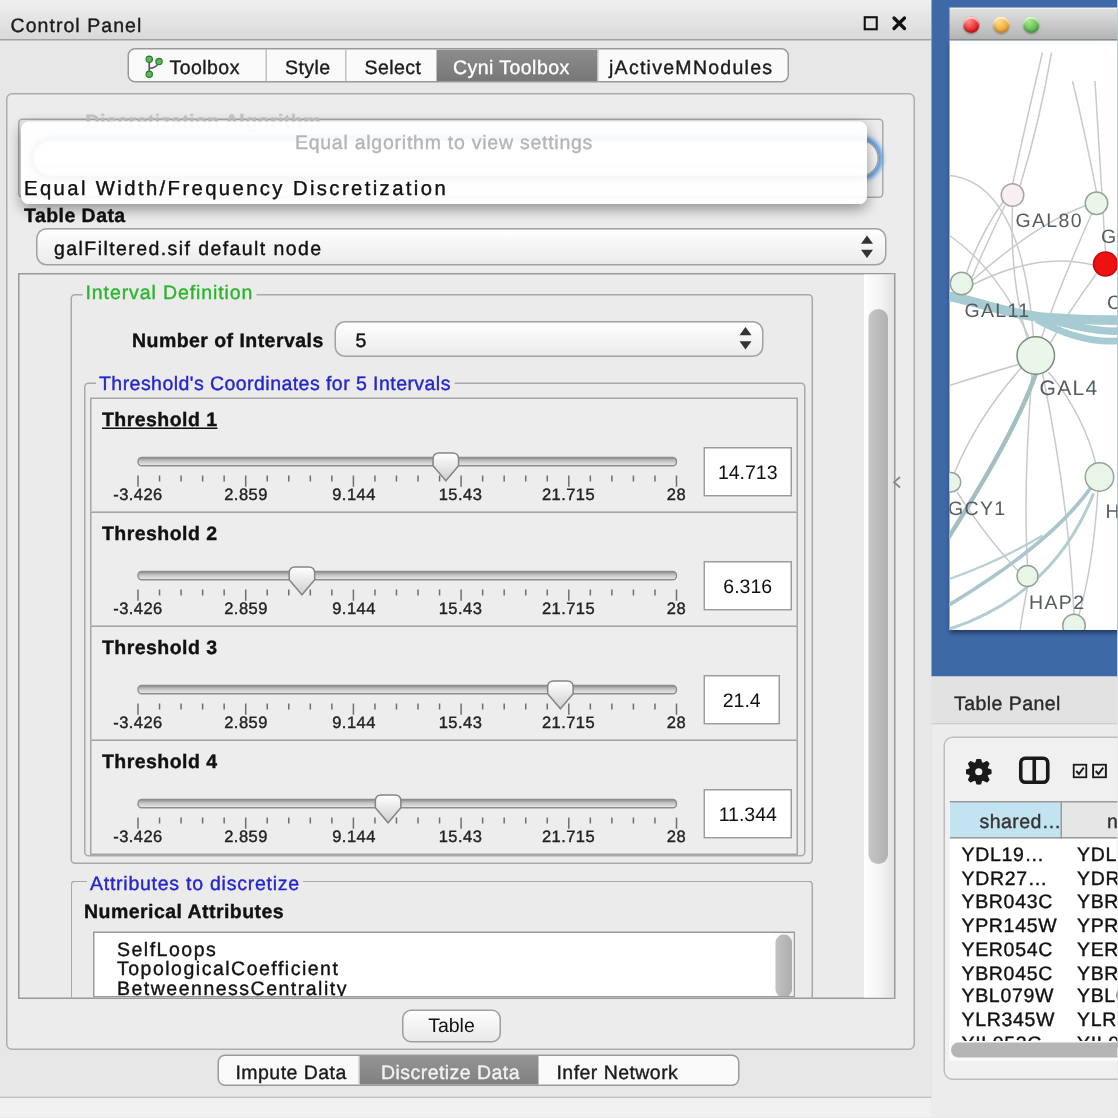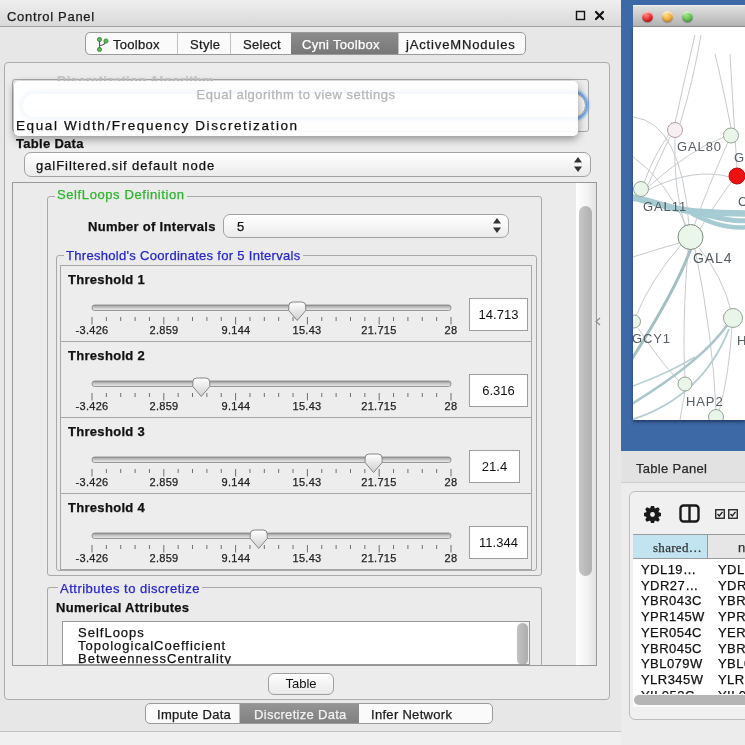--- a/index.html
+++ b/index.html
@@ -40,21 +40,21 @@
 <div class="abs" style="left:24px;top:152px;width:567px;height:25px;background:linear-gradient(#ffffff,#ebebeb);border:1px solid #a2a2a2;border-radius:7px;"></div>
 <div class="lbl" style="left:36px;top:158px;font-size:13px;color:#111;letter-spacing:0.95px;">galFiltered.sif default node</div>
 <svg class="abs" style="left:572px;top:156px;" width="12" height="17" viewBox="0 0 12 17">
     <path d="M6 1 L10 6.5 L2 6.5 Z" fill="#333"></path>
     <path d="M6 16 L10 10.5 L2 10.5 Z" fill="#333"></path>
   </svg>
 <div class="abs" style="left:12px;top:182px;width:585px;height:484px;background:#ebebeb;border:1px solid #999;"></div>
 <div class="abs" style="left:576px;top:183px;width:20px;height:482px;background:linear-gradient(90deg,#ffffff,#f2f2f2 60%,#e2e2e2);"></div>
 <div class="abs" style="left:579px;top:206px;width:13px;height:370px;background:linear-gradient(90deg,#c6c6c6,#b0b0b0);border-radius:7px;"></div>
 <div class="abs" style="left:47px;top:196px;width:495px;height:380px;border:1px solid #a9a9a9;border-radius:3px;"></div>
-<div class="lbl" style="left:55px;top:187px;font-size:13px;color:#2cb52c;background:#ebebeb;padding:0 2px;letter-spacing:0.6px;">SelfLoops Definition</div>
+<div class="lbl" style="left:55px;top:187px;font-size:13px;color:#2cb52c;background:#ebebeb;padding:0 2px;letter-spacing:0.6px;">Interval Definition</div>
 <div class="lbl" style="left:88px;top:219px;font-size:13px;font-weight:bold;color:#111;">Number of Intervals</div>
 <div class="abs" style="left:223px;top:214px;width:286px;height:24px;background:linear-gradient(#ffffff,#ebebeb);border:1px solid #a2a2a2;border-radius:7px;"></div>
 <div class="lbl" style="left:237px;top:219px;font-size:13px;color:#111;">5</div>
 <svg class="abs" style="left:491px;top:217px;" width="12" height="17" viewBox="0 0 12 17">
     <path d="M6 1 L10 6.5 L2 6.5 Z" fill="#333"></path>
     <path d="M6 16 L10 10.5 L2 10.5 Z" fill="#333"></path>
   </svg>
 <div class="abs" style="left:56px;top:255px;width:481px;height:316px;border:1px solid #a9a9a9;border-radius:3px;"></div>
 <div class="lbl" style="left:64px;top:248px;font-size:13px;color:#2525cd;background:#ebebeb;padding:0 2px;">Threshold's Coordinates for 5 Intervals</div>
 <svg width="0" height="0" style="position:absolute">
@@ -64,21 +64,21 @@
         <stop offset="1" stop-color="#cfcfcf"></stop>
       </linearGradient>
       <linearGradient id="trg" x1="0" y1="0" x2="0" y2="1">
         <stop offset="0" stop-color="#8f8f8f"></stop>
         <stop offset="0.45" stop-color="#c6c6c6"></stop>
         <stop offset="1" stop-color="#ebebeb"></stop>
       </linearGradient>
     </defs>
   </svg>
 <div class="abs" style="left:60px;top:265px;width:472px;height:77px;background:#ededed;border:1px solid #a6a6a6;">
-    <div class="lbl" style="left:7px;top:6px;font-size:13px;font-weight:bold;color:#111;">Threshold 1</div>
+    <div class="lbl" style="left:7px;top:6px;font-size:13px;font-weight:bold;color:#111;text-decoration:underline;">Threshold 1</div>
     <svg class="abs" style="left:0;top:0;" width="470" height="75" viewBox="0 0 470 75">
       <rect x="31.0" y="39" width="359.0" height="5.5" rx="2.5" fill="url(#trg)" stroke="#8d8d8d" stroke-width="0.9"></rect>
       <path d="M31.00 51 V 58.5 M45.36 51 V 55 M59.72 51 V 55 M74.08 51 V 55 M88.44 51 V 55 M102.80 51 V 58.5 M117.16 51 V 55 M131.52 51 V 55 M145.88 51 V 55 M160.24 51 V 55 M174.60 51 V 58.5 M188.96 51 V 55 M203.32 51 V 55 M217.68 51 V 55 M232.04 51 V 55 M246.40 51 V 58.5 M260.76 51 V 55 M275.12 51 V 55 M289.48 51 V 55 M303.84 51 V 55 M318.20 51 V 58.5 M332.56 51 V 55 M346.92 51 V 55 M361.28 51 V 55 M375.64 51 V 55 M390.00 51 V 58.5" stroke="#6f6f6f" stroke-width="1" fill="none"></path>
       <path d="M227.71 44.5 V 40 Q 227.71 36 231.71 36 H 240.71 Q 244.71 36 244.71 40 V 44.5 L 236.21 54.5 Z" fill="url(#thg)" stroke="#858585" stroke-width="1"></path>
     </svg>
     <div class="lbl" style="left:1px;top:58px;width:60px;text-align:center;font-size:11px;color:#222;">-3.426</div>
     <div class="lbl" style="left:73px;top:58px;width:60px;text-align:center;font-size:11px;color:#222;">2.859</div>
     <div class="lbl" style="left:145px;top:58px;width:60px;text-align:center;font-size:11px;color:#222;">9.144</div>
     <div class="lbl" style="left:216px;top:58px;width:60px;text-align:center;font-size:11px;color:#222;">15.43</div>
     <div class="lbl" style="left:288px;top:58px;width:60px;text-align:center;font-size:11px;color:#222;">21.715</div>
@@ -229,21 +229,21 @@
     <rect x="0.75" y="0.75" width="8.5" height="8.5" fill="none" stroke="#1a1a1a" stroke-width="1.3"></rect>
     <path d="M2.5 5 L4.3 7 L7.5 2.8" stroke="#1a1a1a" stroke-width="1.3" fill="none"></path>
   </svg>
 <svg class="abs" style="left:728px;top:509px;" width="10" height="10" viewBox="0 0 10 10">
     <rect x="0.75" y="0.75" width="8.5" height="8.5" fill="none" stroke="#1a1a1a" stroke-width="1.3"></rect>
     <path d="M2.5 5 L4.3 7 L7.5 2.8" stroke="#1a1a1a" stroke-width="1.3" fill="none"></path>
   </svg>
 <div class="abs" style="left:633px;top:534px;width:112px;height:173px;background:#fff;overflow:hidden;">
 <div class="abs" style="left:0;top:0;width:75px;height:25px;background:#c2e4f1;border:1px solid #9a9a9a;border-left:none;"></div>
 <div class="abs" style="left:75px;top:0;width:45px;height:25px;background:#e6e6e6;border-top:1px solid #9a9a9a;border-bottom:1px solid #9a9a9a;"></div>
-<div class="lbl" style="left:20px;top:6px;font-size:13px;color:#333;font-family:Liberation Serif, serif;">shared…</div>
+<div class="lbl" style="left:20px;top:6px;font-size:13px;color:#333;">shared…</div>
 <div class="lbl" style="left:105px;top:6px;font-size:13px;color:#333;">n…</div>
 <div class="lbl" style="left:8px;top:28.0px;font-size:13px;color:#111;letter-spacing:0.45px;">YDL19…</div>
 <div class="lbl" style="left:85px;top:28.0px;font-size:13px;color:#111;letter-spacing:0.45px;">YDL19…</div>
 <div class="lbl" style="left:8px;top:43.7px;font-size:13px;color:#111;letter-spacing:0.45px;">YDR27…</div>
 <div class="lbl" style="left:85px;top:43.7px;font-size:13px;color:#111;letter-spacing:0.45px;">YDR27…</div>
 <div class="lbl" style="left:8px;top:59.4px;font-size:13px;color:#111;letter-spacing:0.45px;">YBR043C</div>
 <div class="lbl" style="left:85px;top:59.4px;font-size:13px;color:#111;letter-spacing:0.45px;">YBR043C</div>
 <div class="lbl" style="left:8px;top:75.1px;font-size:13px;color:#111;letter-spacing:0.45px;">YPR145W</div>
 <div class="lbl" style="left:85px;top:75.1px;font-size:13px;color:#111;letter-spacing:0.45px;">YPR145W</div>
 <div class="lbl" style="left:8px;top:90.8px;font-size:13px;color:#111;letter-spacing:0.45px;">YER054C</div>

